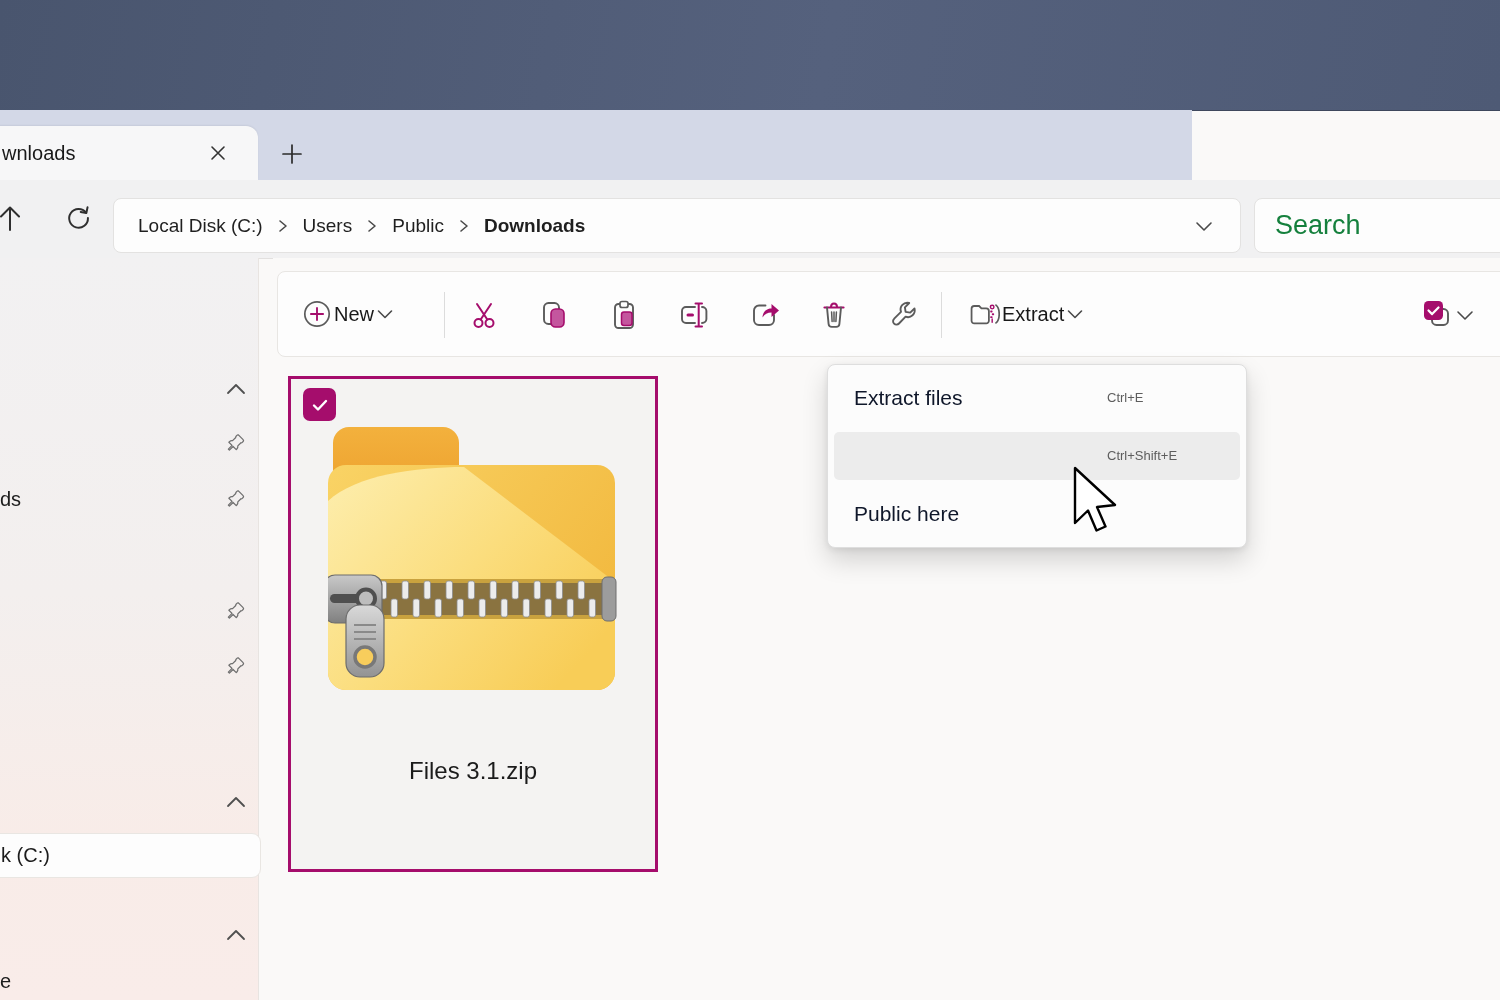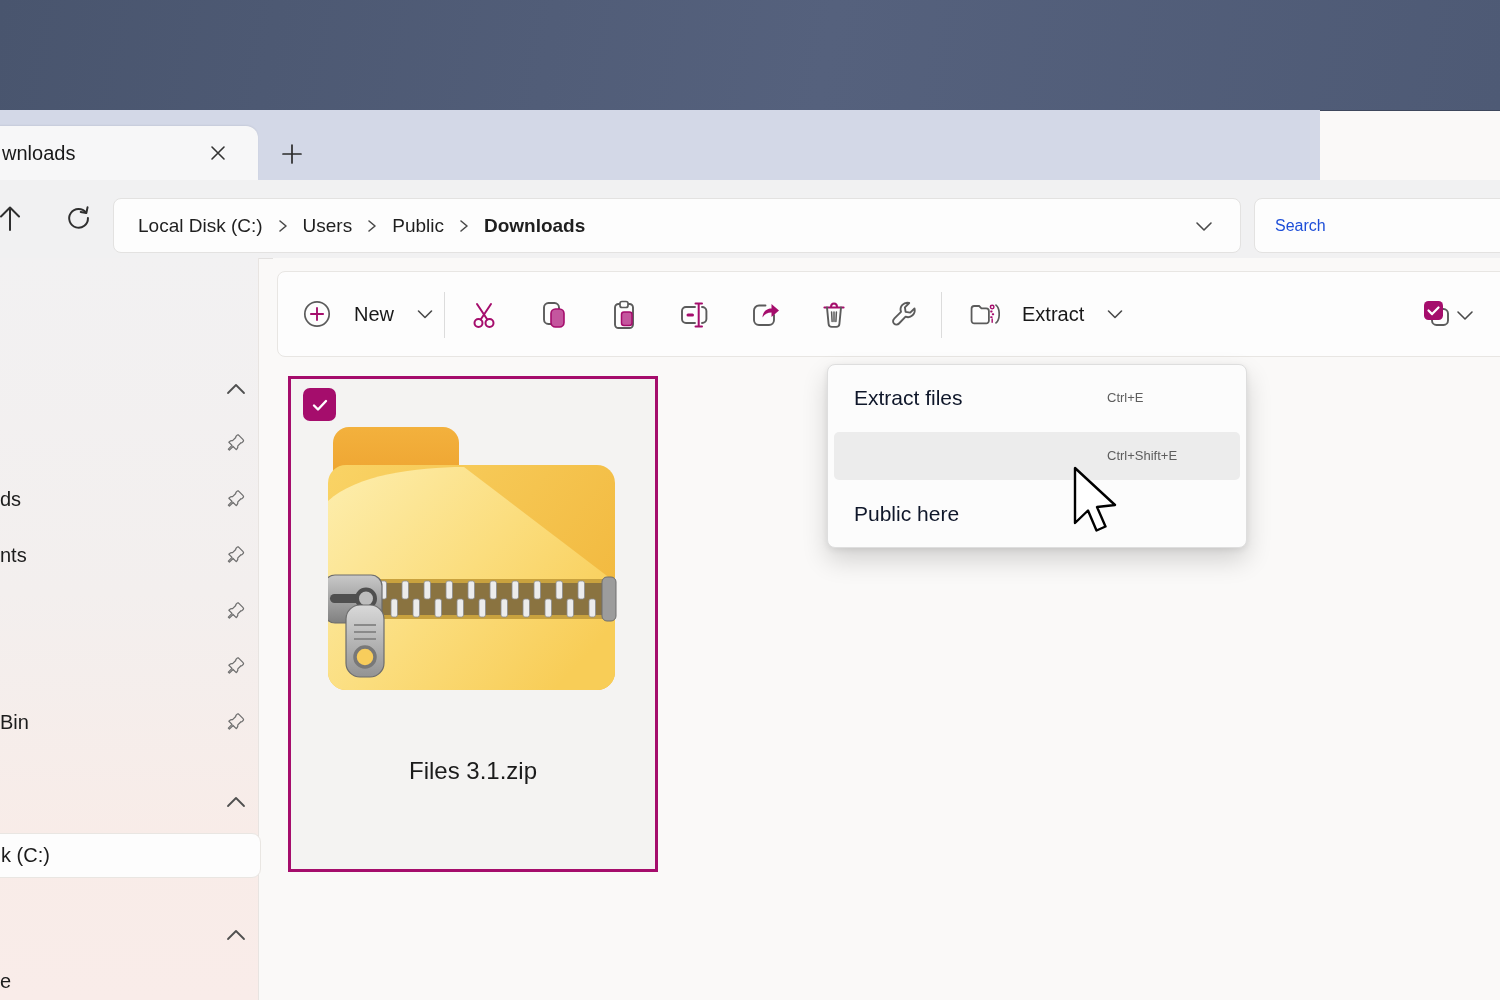--- a/index.html
+++ b/index.html
@@ -6,62 +6,62 @@
   .screen{
     position:relative;width:1500px;height:1000px;overflow:hidden;
     font-family:"Liberation Sans","DejaVu Sans",sans-serif;
     color:#1a1a1a;background:#faf9f8;
   }
   
   .titlebar{position:absolute;left:0;top:0;width:1500px;height:110px;
     background:linear-gradient(100deg,#49556e 0%,#55617d 55%,#4e5a75 100%);
     border-bottom:1px solid rgba(0,0,0,.22);}
   
-  .tabstrip{position:absolute;left:0;top:110px;width:1320px;height:70px;background:var(--tab-strip,#d3d8e7);}
+  .tabstrip{position:absolute;left:0;top:110px;width:1192px;height:70px;background:var(--tab-strip,#d3d8e7);}
   .tab{position:absolute;left:-26px;top:16px;width:284px;height:54px;background:#f7f7f8;
     border-radius:12px 12px 0 0;box-shadow:0 -1px 2px rgba(0,0,0,.06);}
   .tab-title{position:absolute;left:28px;top:0;line-height:54px;font-size:20px;color:#191919;white-space:nowrap;}
   .tab-close{position:absolute;left:230px;top:13px;width:28px;height:28px;border:none;background:transparent;
     display:flex;align-items:center;justify-content:center;border-radius:6px;cursor:default;padding:0;}
   .newtab{position:absolute;left:277px;top:29px;width:30px;height:30px;border:none;background:transparent;
     display:flex;align-items:center;justify-content:center;border-radius:6px;padding:0;}
   
   .navbar{position:absolute;left:0;top:180px;width:1500px;height:78px;background:#f1f1f2;border-bottom:1px solid #e2e0df;}
   .nav-btn{position:absolute;top:16px;width:44px;height:44px;border:none;background:transparent;
     display:flex;align-items:center;justify-content:center;padding:0;}
   .addressbar{position:absolute;left:113px;top:18px;width:1128px;height:55px;background:#fdfdfd;
     border:1px solid #e3e2e1;border-radius:8px;box-sizing:border-box;display:flex;align-items:center;padding-left:24px;}
   .crumb{font-size:19px;color:#1f1f1f;white-space:nowrap;}
   .crumb.current{font-weight:700;}
   .crumb-sep{margin:0 14px;display:flex;align-items:center;}
   .addr-chev{position:absolute;right:26px;top:20px;}
   .searchbox{position:absolute;left:1254px;top:18px;width:260px;height:55px;background:#fdfdfd;
     border:1px solid #e3e2e1;border-radius:8px;box-sizing:border-box;display:flex;align-items:center;padding-left:20px;}
-  .search-ph{font-size:16px;color:#1d4ed8;}
+  .search-ph{font-size:27px;color:#15803d;}
   
   .sidebar{position:absolute;left:0;top:258px;width:259px;height:742px;
     background:linear-gradient(180deg,#f2f1f2 0%,#f3efee 45%,#f8ece8 78%,#f9ece9 100%);
     border-right:1px solid #e8e4e1;box-sizing:border-box;}
   .side-chevron{position:absolute;left:222px;width:28px;height:20px;display:flex;align-items:center;justify-content:center;}
   .side-row{position:absolute;left:0;width:273px;height:44px;}
   .side-row .side-label{position:absolute;left:0;top:0;line-height:44px;font-size:20px;color:#1c1c1c;white-space:nowrap;}
   .side-pin{position:absolute;left:224px;top:11px;width:22px;height:22px;}
   .drive-row{position:absolute;left:-18px;top:575px;width:279px;height:45px;background:#fdfdfd;
     border:1px solid #e9e6e2;border-radius:9px;box-sizing:border-box;}
   .drive-row .side-label{position:absolute;left:18px;top:0;line-height:43px;font-size:20px;color:#1c1c1c;white-space:nowrap;}
   .side-fragment{position:absolute;left:0;top:712px;font-size:20px;color:#1c1c1c;}
   
   .main{position:absolute;left:273px;top:258px;width:1227px;height:742px;background:#faf9f8;}
   
   .toolbar{position:absolute;left:4px;top:13px;width:1236px;height:86px;background:#fdfdfd;
     border:1px solid #e8e6e3;border-radius:8px;box-sizing:border-box;}
   .tb-btn{position:absolute;top:21px;width:44px;height:44px;border:none;background:transparent;
     display:flex;align-items:center;justify-content:center;padding:0;}
   .tb-sep{position:absolute;top:20px;width:1px;height:46px;background:#dcdcdc;}
-  .tb-group{position:absolute;top:0;height:84px;display:flex;align-items:center;gap:22px;border:none;background:transparent;padding:0;}
+  .tb-group{position:absolute;top:0;height:84px;display:flex;align-items:center;gap:2px;border:none;background:transparent;padding:0;}
   .tb-label{font-size:20px;color:#191919;}
   
   .tile{position:absolute;left:15px;top:118px;width:370px;height:496px;background:#f4f3f2;
     border:3.5px solid var(--accent,#a50d6c);border-radius:0;box-sizing:border-box;}
   .tile-check{position:absolute;left:12px;top:9px;width:33px;height:33px;border-radius:7px;
     background:var(--accent,#a50d6c);display:flex;align-items:center;justify-content:center;}
   .tile-icon{position:absolute;left:37px;top:48px;}
   .tile-name{position:absolute;left:0;top:378px;width:100%;text-align:center;font-size:24px;color:#1b1b1b;}
   
   .menu{position:absolute;left:554px;top:106px;width:420px;background:#fcfcfc;border:1px solid #dedede;
@@ -157,46 +157,30 @@
       </span>
     </div>
     <div class="side-row" style="top:219px;">
       <span class="side-label">ds</span>
       <span class="side-pin">
         <svg width="22" height="22" viewBox="0 0 32 32">
             <path d="M20.9 4.2 l6.9 6.9 c0.8 0.8 0.8 2 0 2.8 l-1.2 1.2 c-0.5 0.5 -1.2 0.7 -1.9 0.5 l-4.6 4.6 c0.3 1.6 -0.2 3.3 -1.4 4.5 l-0.9 0.9 -4.6 -4.6 -5.4 5.4 -1.5 -1.5 5.4 -5.4 -4.6 -4.6 0.9 -0.9 c1.2 -1.2 2.9 -1.7 4.5 -1.4 l4.6 -4.6 c-0.2 -0.7 0 -1.4 0.5 -1.9 l1.2 -1.2 c0.8 -0.8 2 -0.8 2.8 0 z" fill="none" stroke="#6e6e6e" stroke-width="1.8" stroke-linejoin="round"></path>
           </svg>
       </span>
     </div>
-    <div class="side-row" style="top:275px;">
-      <span class="side-label">nts</span>
-      <span class="side-pin">
-        <svg width="22" height="22" viewBox="0 0 32 32">
-            <path d="M20.9 4.2 l6.9 6.9 c0.8 0.8 0.8 2 0 2.8 l-1.2 1.2 c-0.5 0.5 -1.2 0.7 -1.9 0.5 l-4.6 4.6 c0.3 1.6 -0.2 3.3 -1.4 4.5 l-0.9 0.9 -4.6 -4.6 -5.4 5.4 -1.5 -1.5 5.4 -5.4 -4.6 -4.6 0.9 -0.9 c1.2 -1.2 2.9 -1.7 4.5 -1.4 l4.6 -4.6 c-0.2 -0.7 0 -1.4 0.5 -1.9 l1.2 -1.2 c0.8 -0.8 2 -0.8 2.8 0 z" fill="none" stroke="#6e6e6e" stroke-width="1.8" stroke-linejoin="round"></path>
-          </svg>
-      </span>
-    </div>
     <div class="side-row" style="top:331px;">
       <span class="side-label"></span>
       <span class="side-pin">
         <svg width="22" height="22" viewBox="0 0 32 32">
             <path d="M20.9 4.2 l6.9 6.9 c0.8 0.8 0.8 2 0 2.8 l-1.2 1.2 c-0.5 0.5 -1.2 0.7 -1.9 0.5 l-4.6 4.6 c0.3 1.6 -0.2 3.3 -1.4 4.5 l-0.9 0.9 -4.6 -4.6 -5.4 5.4 -1.5 -1.5 5.4 -5.4 -4.6 -4.6 0.9 -0.9 c1.2 -1.2 2.9 -1.7 4.5 -1.4 l4.6 -4.6 c-0.2 -0.7 0 -1.4 0.5 -1.9 l1.2 -1.2 c0.8 -0.8 2 -0.8 2.8 0 z" fill="none" stroke="#6e6e6e" stroke-width="1.8" stroke-linejoin="round"></path>
           </svg>
       </span>
     </div>
     <div class="side-row" style="top:386px;">
       <span class="side-label"></span>
-      <span class="side-pin">
-        <svg width="22" height="22" viewBox="0 0 32 32">
-            <path d="M20.9 4.2 l6.9 6.9 c0.8 0.8 0.8 2 0 2.8 l-1.2 1.2 c-0.5 0.5 -1.2 0.7 -1.9 0.5 l-4.6 4.6 c0.3 1.6 -0.2 3.3 -1.4 4.5 l-0.9 0.9 -4.6 -4.6 -5.4 5.4 -1.5 -1.5 5.4 -5.4 -4.6 -4.6 0.9 -0.9 c1.2 -1.2 2.9 -1.7 4.5 -1.4 l4.6 -4.6 c-0.2 -0.7 0 -1.4 0.5 -1.9 l1.2 -1.2 c0.8 -0.8 2 -0.8 2.8 0 z" fill="none" stroke="#6e6e6e" stroke-width="1.8" stroke-linejoin="round"></path>
-          </svg>
-      </span>
-    </div>
-    <div class="side-row" style="top:442px;">
-      <span class="side-label">Bin</span>
       <span class="side-pin">
         <svg width="22" height="22" viewBox="0 0 32 32">
             <path d="M20.9 4.2 l6.9 6.9 c0.8 0.8 0.8 2 0 2.8 l-1.2 1.2 c-0.5 0.5 -1.2 0.7 -1.9 0.5 l-4.6 4.6 c0.3 1.6 -0.2 3.3 -1.4 4.5 l-0.9 0.9 -4.6 -4.6 -5.4 5.4 -1.5 -1.5 5.4 -5.4 -4.6 -4.6 0.9 -0.9 c1.2 -1.2 2.9 -1.7 4.5 -1.4 l4.6 -4.6 c-0.2 -0.7 0 -1.4 0.5 -1.9 l1.2 -1.2 c0.8 -0.8 2 -0.8 2.8 0 z" fill="none" stroke="#6e6e6e" stroke-width="1.8" stroke-linejoin="round"></path>
           </svg>
       </span>
     </div>
 
     <div class="side-chevron" style="top:534px;">
       <svg width="22" height="14" viewBox="0 0 22 14">
           <path d="M3 11 L11 3 L19 11" stroke="#4f4f4f" stroke-width="1.8" fill="none" stroke-linecap="round" stroke-linejoin="round"></path>

